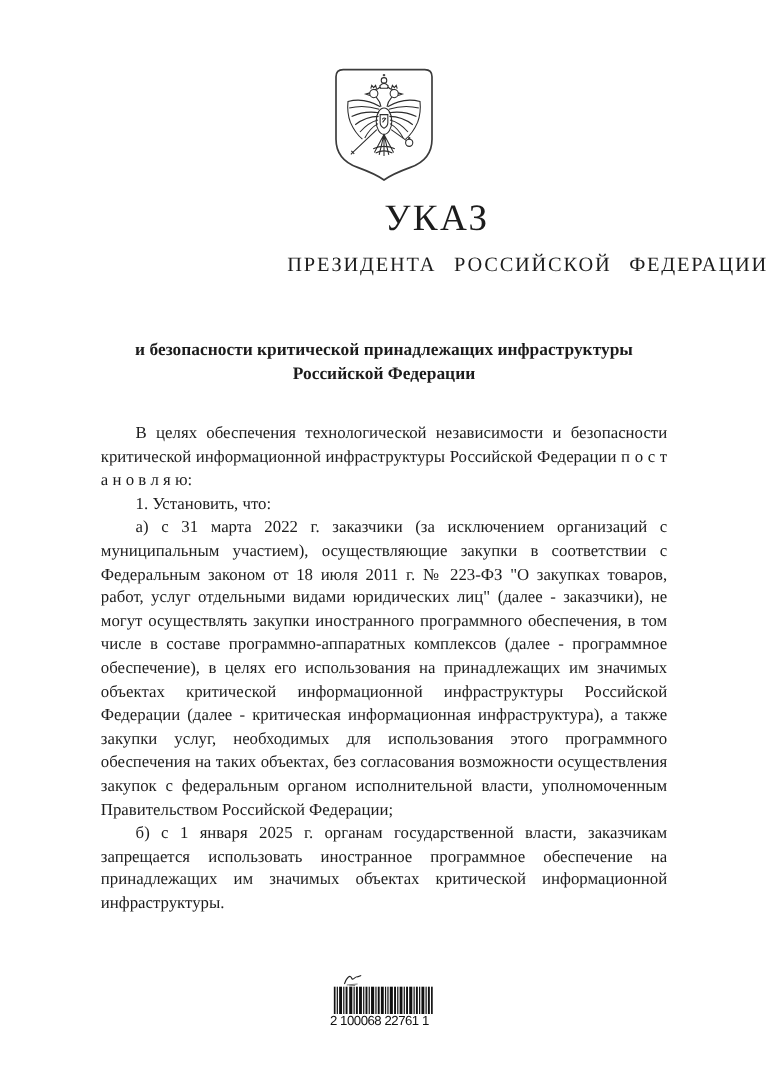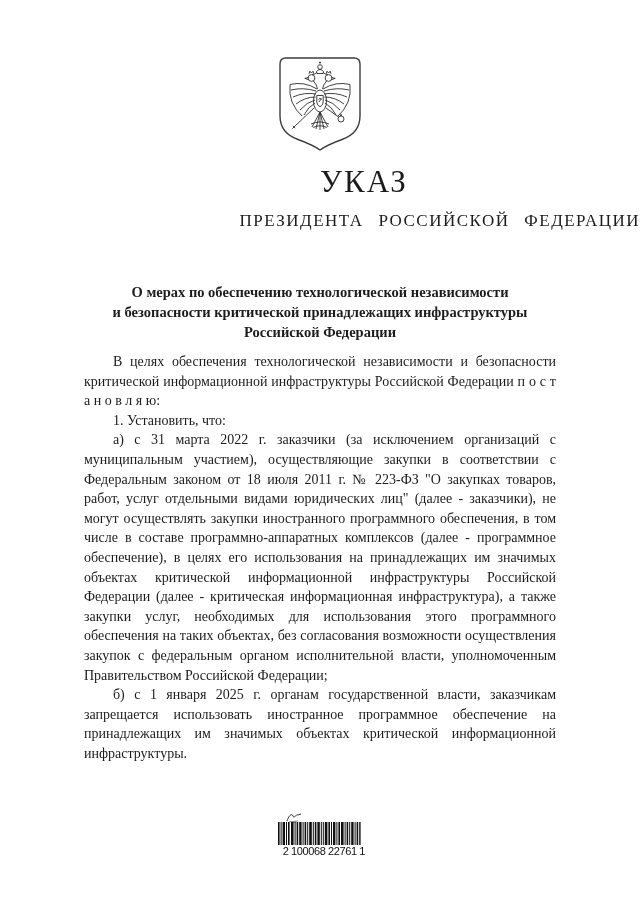--- a/index.html
+++ b/index.html
@@ -70,21 +70,21 @@
   .decree-body p {
     margin: 0;
     text-indent: 29px;
   }
   .barcode-wrap {
     position: absolute;
     top: 809px;
     left: 50%;
     transform: translateX(-50%);
     width: 90px;
-    text-align: right;
+    text-align: left;
   }
   .printers-mark {
     height: 13px;
     text-align: left;
     padding-left: 10px;
   }
   .barcode-bars {
     display: block;
     margin: 0 auto;
   }
@@ -142,21 +142,20 @@
       <path d="M42,56 L34,71 M42,56 L38,73 M42,56 L42,74 M42,56 L46,73 M42,56 L50,71"></path>
       <path d="M33,68 Q42,64 51,68 M35,71.5 Q42,68 49,71.5"></path>
     </g>
   </svg>
 
   <div class="doc-type">УКАЗ</div>
 
   <div class="issuer">ПРЕЗИДЕНТА РОССИЙСКОЙ ФЕДЕРАЦИИ</div>
 
   <div class="decree-title">
-    <div>О мерах по обеспечению технологической независимости</div>
     <div>и безопасности критической принадлежащих инфраструктуры</div>
     <div>Российской Федерации</div>
   </div>
 
   <div class="decree-body">
     <p>В целях обеспечения технологической независимости и безопасности критической информационной инфраструктуры Российской Федерации п о с т а н о в л я ю:</p>
     <p>1. Установить, что:</p>
     <p>а) с 31 марта 2022 г. заказчики (за исключением организаций с муниципальным участием), осуществляющие закупки в соответствии с Федеральным законом от 18 июля 2011 г. № 223-ФЗ "О закупках товаров, работ, услуг отдельными видами юридических лиц" (далее - заказчики), не могут осуществлять закупки иностранного программного обеспечения, в том числе в составе программно-аппаратных комплексов (далее - программное обеспечение), в целях его использования на принадлежащих им значимых объектах критической информационной инфраструктуры Российской Федерации (далее - критическая информационная инфраструктура), а также закупки услуг, необходимых для использования этого программного обеспечения на таких объектах, без согласования возможности осуществления закупок с федеральным органом исполнительной власти, уполномоченным Правительством Российской Федерации;</p>
     <p>б) с 1 января 2025 г. органам государственной власти, заказчикам запрещается использовать иностранное программное обеспечение на принадлежащих им значимых объектах критической информационной инфраструктуры.</p>
   </div>

